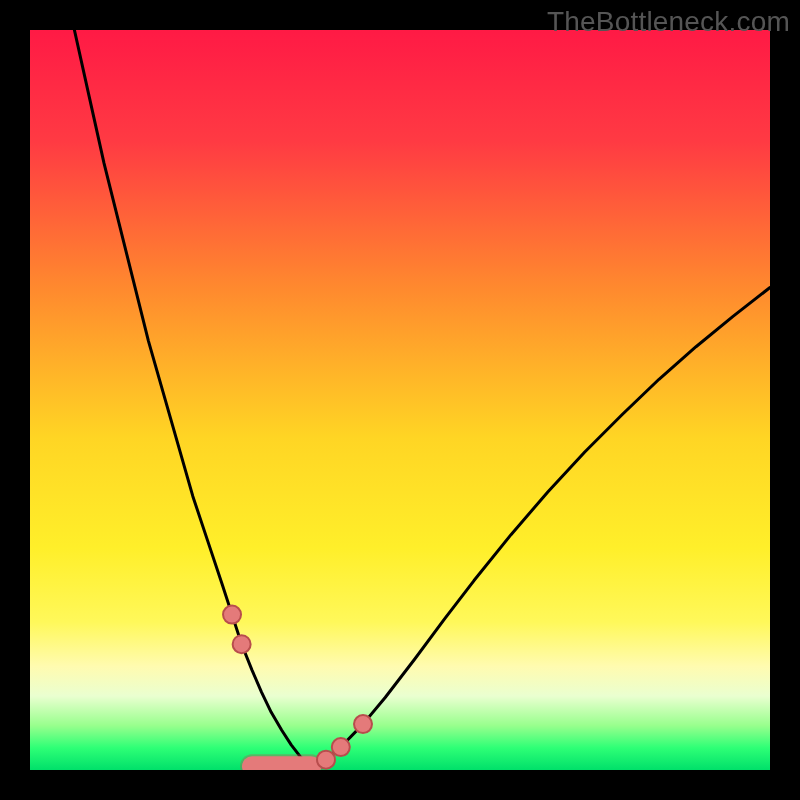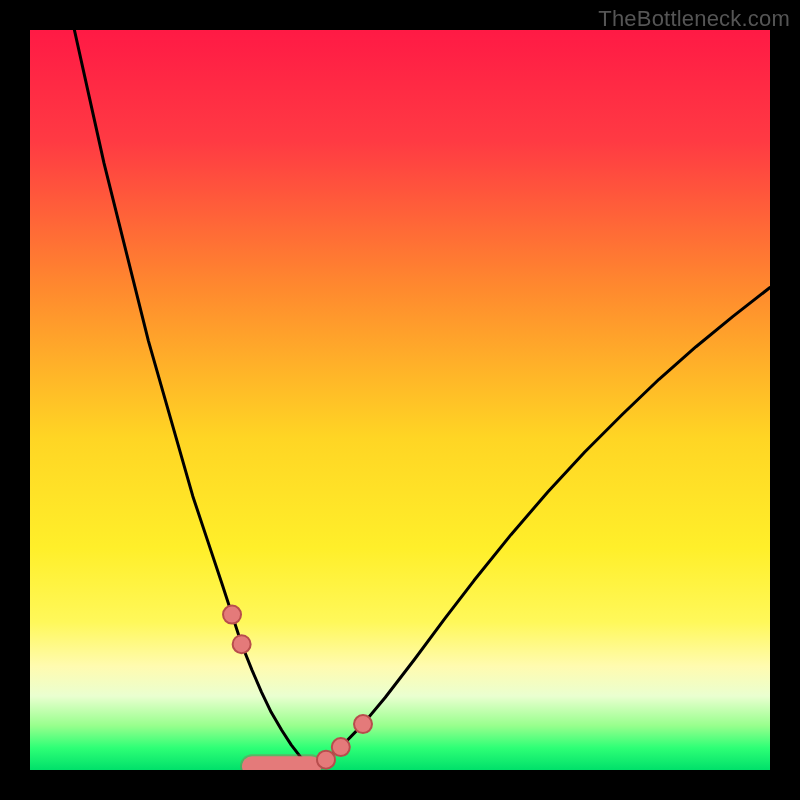--- a/index.html
+++ b/index.html
@@ -22,21 +22,21 @@
     top: 30px;
     width: 740px;
     height: 740px;
     overflow: hidden;
   }
   .watermark {
     position: absolute;
     top: 6px;
     right: 10px;
     font-family: Arial, Helvetica, sans-serif;
-    font-size: 22px;
+    font-size: 28px;
     color: #555;
     letter-spacing: 0.2px;
     z-index: 5;
   }
   svg {
     display: block;
   }
 </style>
 </head>
 <body>

